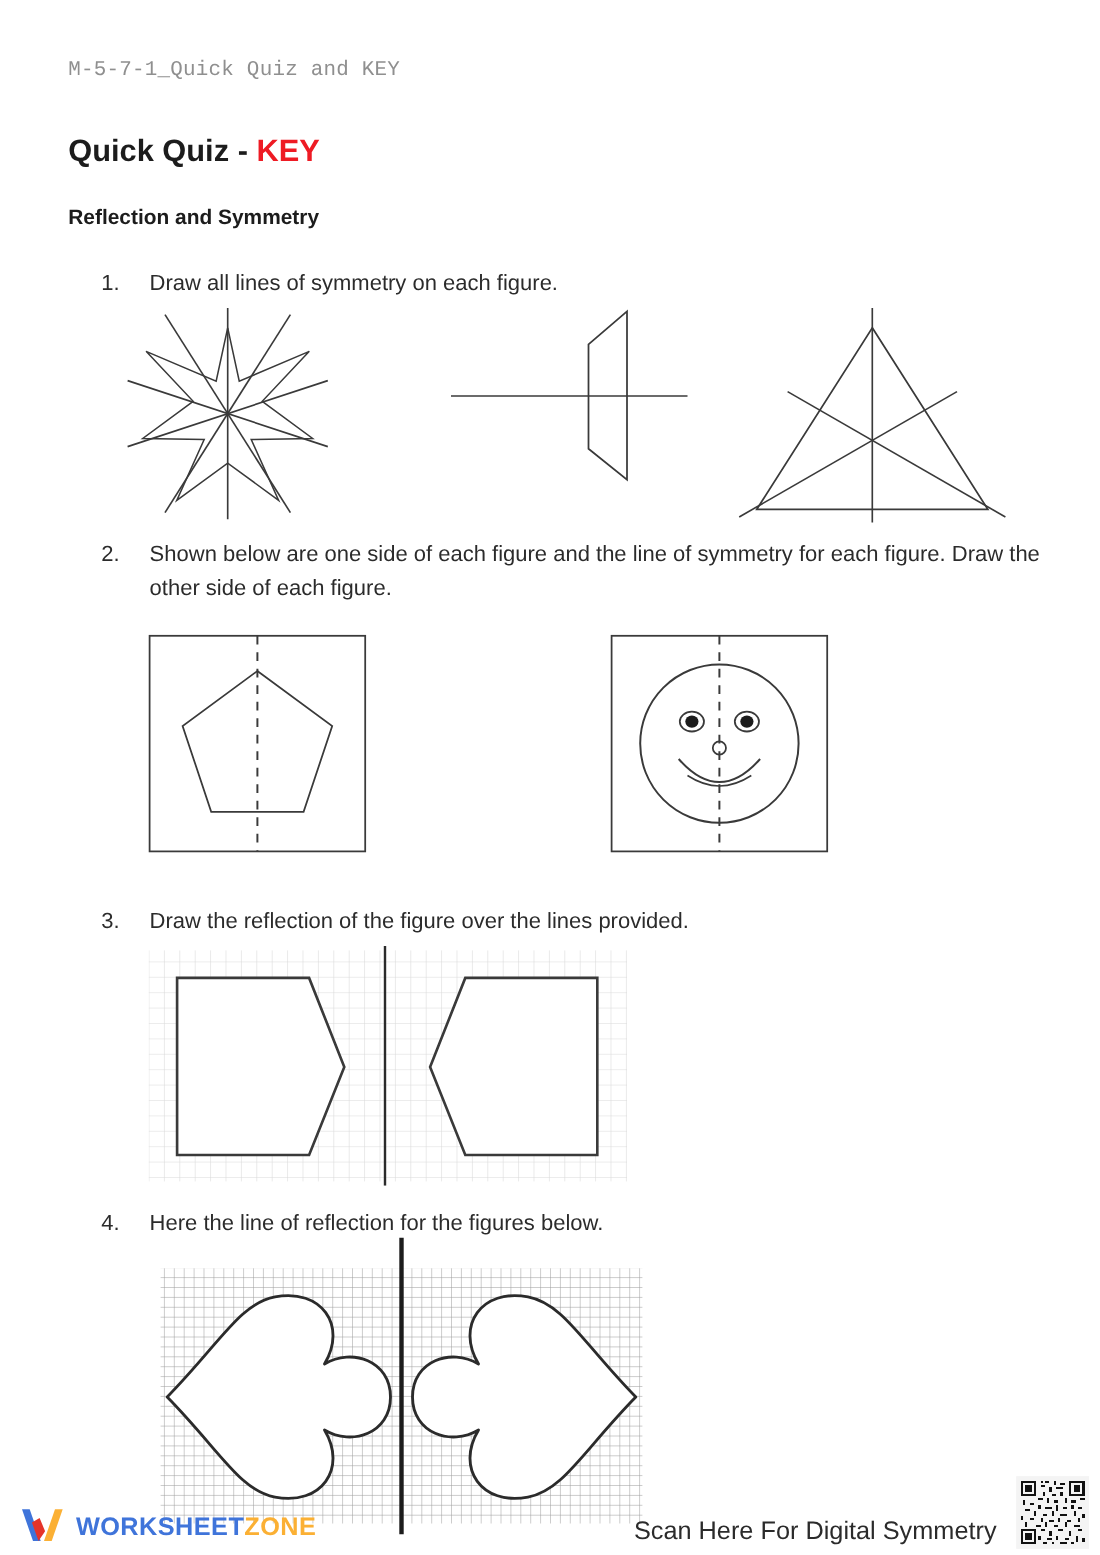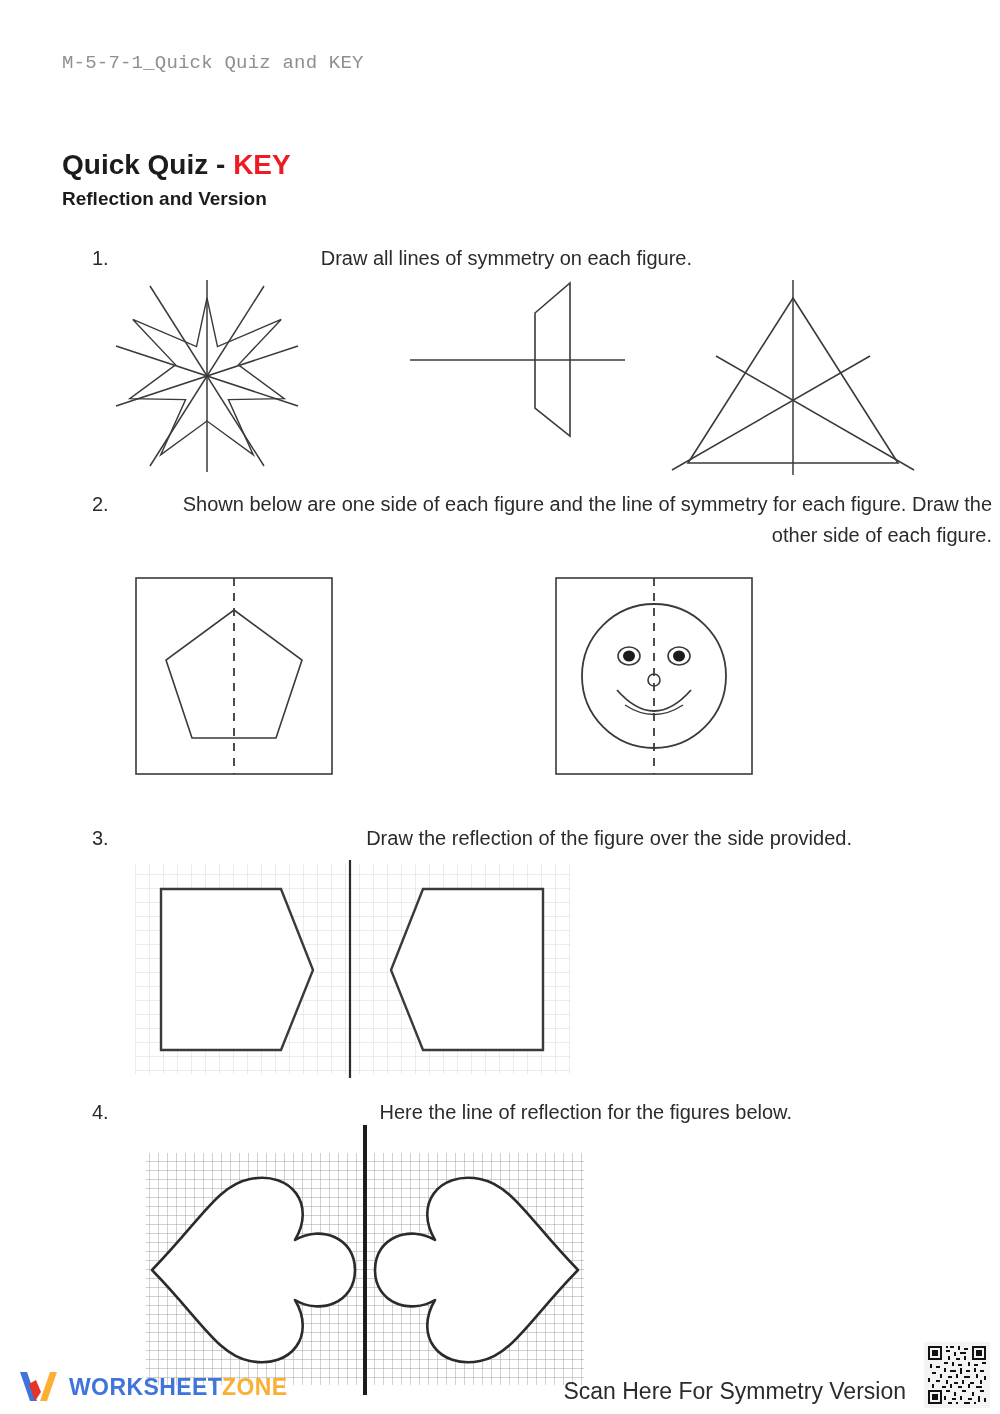--- a/index.html
+++ b/index.html
@@ -30,21 +30,20 @@
     font-family: Liberation Mono, monospace;
   }
   .page-title {
     position: absolute;
     left: 62px;
     top: 121px;
     font-size: 28px;
     font-weight: bold;
     color: #1c1c1c;
     white-space: nowrap;
-    margin-top: 28px;
   }
   .page-title .key-word { color: #ee1b24; }
   .subtitle {
     position: absolute;
     left: 62px;
     top: 188px;
     font-size: 19px;
     font-weight: bold;
     color: #1c1c1c;
     white-space: nowrap;
@@ -57,21 +56,21 @@
     align-items: flex-start;
     font-size: 20px;
     color: #2b2b2b;
     line-height: 1.55;
   }
   .q-num {
     width: 44px;
     flex: 0 0 44px;
     text-align: left;
   }
-  .q-text { flex: 1 1 auto; text-align: right; }
+  .q-text { flex: 1 1 auto; }
 
   #q1 { left: 92px; top: 243px; width: 600px; }
   #q2 { left: 92px; top: 489px; width: 900px; }
   #q3 { left: 92px; top: 823px; width: 760px; }
   #q4 { left: 92px; top: 1097px; width: 700px; }
 
   
   .fig { position: absolute; }
   #fig-q1  { left: 80px;  top: 268px; width: 840px; height: 210px; }
   #fig-q2  { left: 130px; top: 572px; width: 640px; height: 210px; }
@@ -112,21 +111,21 @@
     background: #f4f4f4;
   }
 </style>
 </head>
 <body>
 
 <div class="doc-id">M-5-7-1_Quick Quiz and KEY</div>
 
 <div class="page-title"><span>Quick Quiz - </span><span class="key-word">KEY</span></div>
 
-<div class="subtitle">Reflection and Version</div>
+<div class="subtitle">Reflection and Symmetry</div>
 
 <div class="question" id="q1">
   <span class="q-num">1.</span>
   <span class="q-text">Draw all lines of symmetry on each figure.</span>
 </div>
 
 <div class="fig" id="fig-q1">
   <svg width="840" height="210" viewBox="0 0 840 210">
     <g fill="none" stroke="#3a3a3a" stroke-width="1.5">
 
@@ -186,21 +185,21 @@
 
       <path d="M 487,118 Q 524,160 561,118" fill="none" stroke="#3a3a3a" stroke-width="1.8"></path>
       <path d="M 495,133 Q 524,152 553,133" fill="none" stroke="#3a3a3a" stroke-width="1.4"></path>
       <line x1="524" y1="6" x2="524" y2="202" stroke="#3a3a3a" stroke-width="1.8" stroke-dasharray="8 7" fill="none"></line>
     </g>
   </svg>
 </div>
 
 <div class="question" id="q3">
   <span class="q-num">3.</span>
-  <span class="q-text">Draw the reflection of the figure over the side provided.</span>
+  <span class="q-text">Draw the reflection of the figure over the lines provided.</span>
 </div>
 
 <div class="fig" id="fig-q3">
   <svg width="435" height="218" viewBox="0 0 435 218">
     <defs>
       <pattern id="gridLight" width="14" height="14" patternUnits="userSpaceOnUse">
         <path d="M 14 0 L 0 0 0 14" fill="none" stroke="#d9d9d9" stroke-width="1"></path>
       </pattern>
     </defs>
 
@@ -241,21 +240,21 @@
 
 <div class="footer-logo">
   <svg width="44" height="38" viewBox="0 0 44 38">
     <path d="M 4 4 L 14 33 L 21 33 L 11 4 Z" fill="#3f74da"></path>
     <path d="M 13 16 L 19 33 L 25 24 L 20 12 Z" fill="#e5342a"></path>
     <path d="M 34 4 L 24 33 L 31 33 L 41 4 Z" fill="#fbb034"></path>
   </svg>
   <span class="logo-word"><span class="logo-worksheet">WORKSHEET</span><span class="logo-zone">ZONE</span></span>
 </div>
 
-<div class="scan-text">Scan Here For Symmetry Version</div>
+<div class="scan-text">Scan Here For Digital Symmetry</div>
 
 <div class="qr-box">
   <svg width="66" height="66" viewBox="0 0 33 33" shape-rendering="crispEdges">
     <rect width="33" height="33" fill="#f4f4f4"></rect>
     <g fill="#111111">
 
       <rect x="2" y="2" width="7" height="1"></rect>
         <rect x="2" y="8" width="7" height="1"></rect>
       <rect x="2" y="2" width="1" height="7"></rect>
         <rect x="8" y="2" width="1" height="7"></rect>

